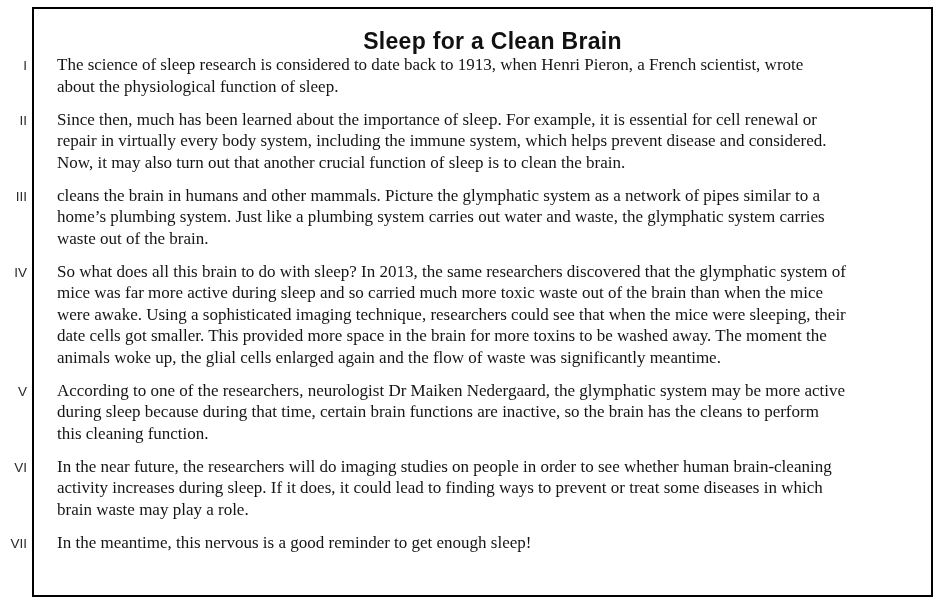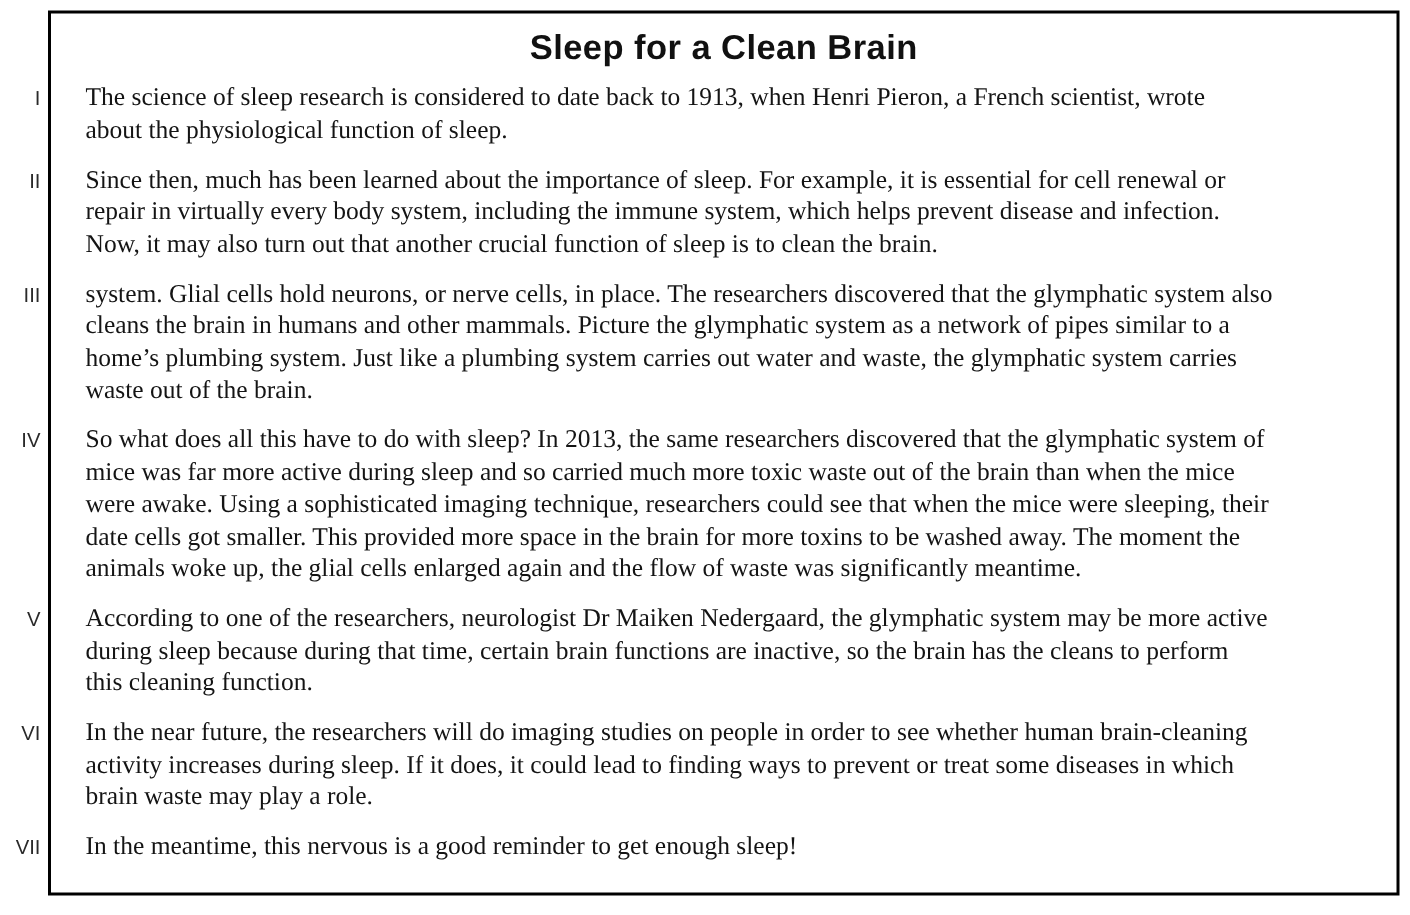--- a/index.html
+++ b/index.html
@@ -24,21 +24,21 @@
     height: 586px;
     border: 2px solid #000000;
     box-sizing: content-box;
     pointer-events: none;
   }
   .doc-title {
     position: absolute;
     left: 34px;
     top: 18px;
     width: 897px;
-    margin: 0;
+    margin: 10px;
     text-align: center;
     font-family: "Liberation Sans", sans-serif;
     font-weight: bold;
     font-size: 23px;
     letter-spacing: 0.3px;
     color: #111111;
   }
   .paragraphs {
     position: absolute;
     left: 0;
@@ -80,39 +80,38 @@
     <div class="ptext">
           <div class="line">The science of sleep research is considered to date back to 1913, when Henri Pieron, a French scientist, wrote</div>
           <div class="line">about the physiological function of sleep.</div>
         </div>
   </div>
 
   <div class="para">
     <div class="numeral">II</div>
     <div class="ptext">
           <div class="line">Since then, much has been learned about the importance of sleep. For example, it is essential for cell renewal or</div>
-          <div class="line">repair in virtually every body system, including the immune system, which helps prevent disease and infection.</div>
+          <div class="line">repair in virtually every body system, including the immune system, which helps prevent disease and considered.</div>
           <div class="line">Now, it may also turn out that another crucial function of sleep is to clean the brain.</div>
         </div>
   </div>
 
   <div class="para">
     <div class="numeral">III</div>
     <div class="ptext">
-          <div class="line">system. Glial cells hold neurons, or nerve cells, in place. The researchers discovered that the glymphatic system also</div>
           <div class="line">cleans the brain in humans and other mammals. Picture the glymphatic system as a network of pipes similar to a</div>
           <div class="line">home’s plumbing system. Just like a plumbing system carries out water and waste, the glymphatic system carries</div>
           <div class="line">waste out of the brain.</div>
         </div>
   </div>
 
   <div class="para">
     <div class="numeral">IV</div>
     <div class="ptext">
-          <div class="line">So what does all this have to do with sleep? In 2013, the same researchers discovered that the glymphatic system of</div>
+          <div class="line">So what does all this brain to do with sleep? In 2013, the same researchers discovered that the glymphatic system of</div>
           <div class="line">mice was far more active during sleep and so carried much more toxic waste out of the brain than when the mice</div>
           <div class="line">were awake. Using a sophisticated imaging technique, researchers could see that when the mice were sleeping, their</div>
           <div class="line">date cells got smaller. This provided more space in the brain for more toxins to be washed away. The moment the</div>
           <div class="line">animals woke up, the glial cells enlarged again and the flow of waste was significantly meantime.</div>
         </div>
   </div>
 
   <div class="para">
     <div class="numeral">V</div>
     <div class="ptext">

